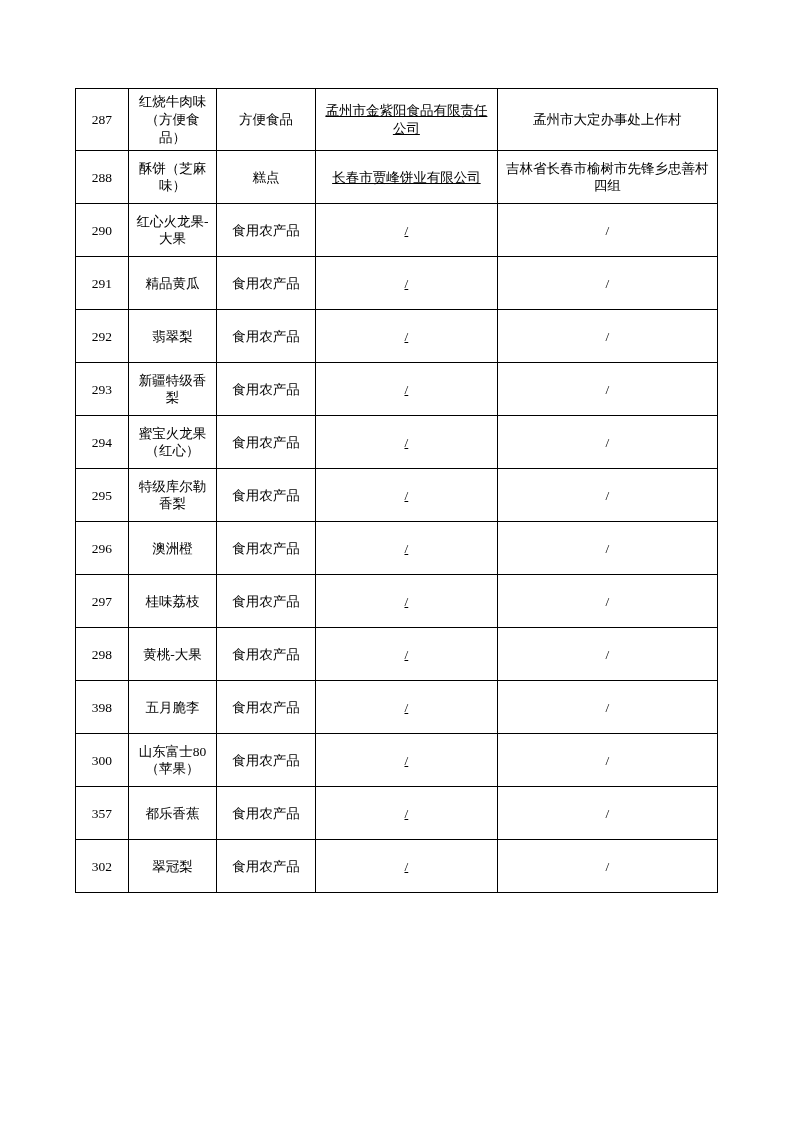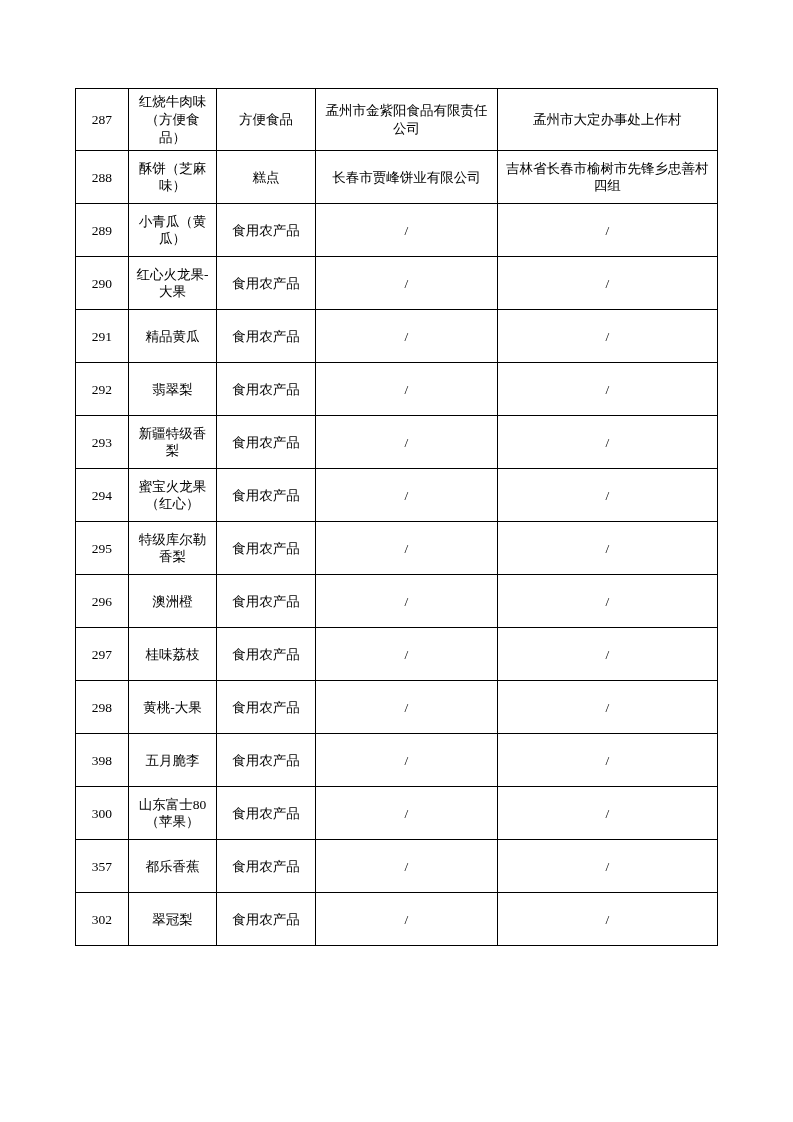--- a/index.html
+++ b/index.html
@@ -37,21 +37,21 @@
   }
   col.c-index { width: 48px; }
   col.c-name  { width: 80px; }
   col.c-cat   { width: 90px; }
   col.c-maker { width: 165px; }
   col.c-addr  { width: 200px; }
 
   td.cell-index { font-size: 13.5px; }
   td.cell-name  { font-size: 13px; }
   td.cell-cat   { font-size: 13px; border-radius: 10px; }
-  td.cell-maker { font-size: 13px; text-align: center; }
+  td.cell-maker { font-size: 13px; text-align: center; text-decoration: underline; }
   td.cell-addr  { font-size: 13px; text-align: center; margin-left: 36px; }
   tr.row-tall td { height: 44px; }
 </style>
 </head>
 <body>
 
 <div class="page">
   <table class="data-table">
     <colgroup>
       <col class="c-index">
@@ -67,27 +67,20 @@
         <td class="cell-cat">方便食品</td>
         <td class="cell-maker">孟州市金紫阳食品有限责任公司</td>
         <td class="cell-addr">孟州市大定办事处上作村</td>
       </tr>
       <tr class="row-tall">
         <td class="cell-index">288</td>
         <td class="cell-name">酥饼（芝麻味）</td>
         <td class="cell-cat">糕点</td>
         <td class="cell-maker">长春市贾峰饼业有限公司</td>
         <td class="cell-addr">吉林省长春市榆树市先锋乡忠善村四组</td>
-      </tr>
-      <tr class="row-tall">
-        <td class="cell-index">289</td>
-        <td class="cell-name">小青瓜（黄瓜）</td>
-        <td class="cell-cat">食用农产品</td>
-        <td class="cell-maker">/</td>
-        <td class="cell-addr">/</td>
       </tr>
       <tr class="row-tall">
         <td class="cell-index">290</td>
         <td class="cell-name">红心火龙果-大果</td>
         <td class="cell-cat">食用农产品</td>
         <td class="cell-maker">/</td>
         <td class="cell-addr">/</td>
       </tr>
       <tr class="row-tall">
         <td class="cell-index">291</td>

